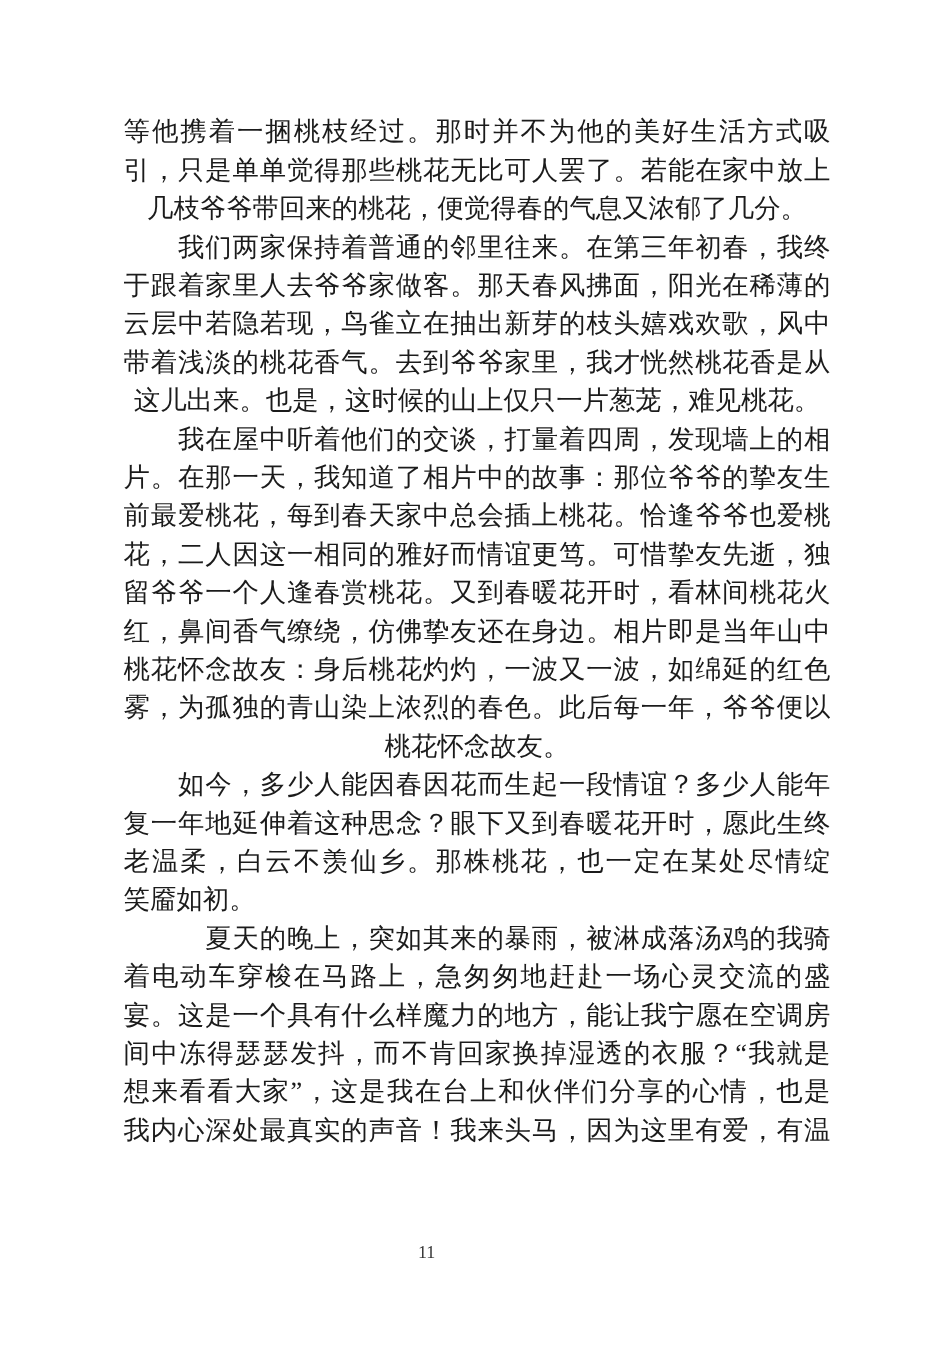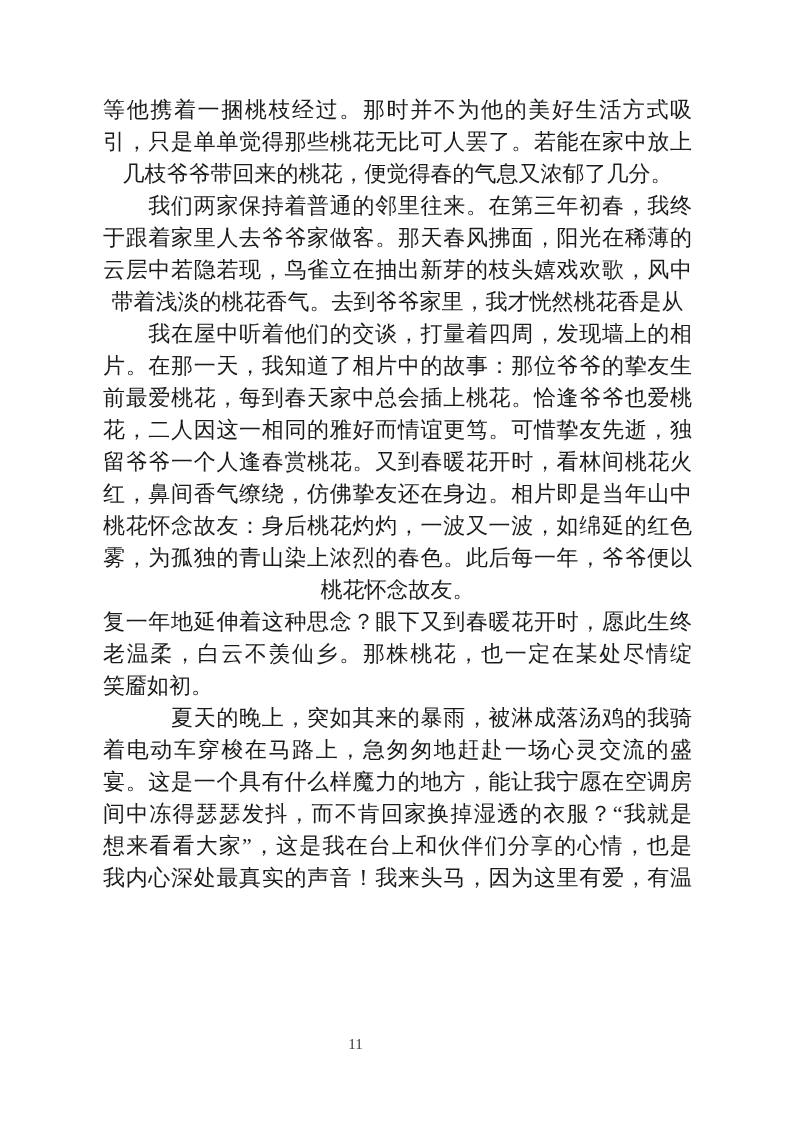--- a/index.html
+++ b/index.html
@@ -79,33 +79,35 @@
       <div class="para end">
           <div class="line">等他携着一捆桃枝经过。那时并不为他的美好生活方式吸</div>
           <div class="line">引，只是单单觉得那些桃花无比可人罢了。若能在家中放上</div>
           <div class="line">几枝爷爷带回来的桃花，便觉得春的气息又浓郁了几分。</div>
         </div>
       <div class="para end">
           <div class="line">　　我们两家保持着普通的邻里往来。在第三年初春，我终</div>
           <div class="line">于跟着家里人去爷爷家做客。那天春风拂面，阳光在稀薄的</div>
           <div class="line">云层中若隐若现，鸟雀立在抽出新芽的枝头嬉戏欢歌，风中</div>
           <div class="line">带着浅淡的桃花香气。去到爷爷家里，我才恍然桃花香是从</div>
+          <div class="line">这儿出来。也是，这时候的山上仅只一片葱茏，难见桃花。</div>
         </div>
       <div class="para end">
           <div class="line">　　我在屋中听着他们的交谈，打量着四周，发现墙上的相</div>
           <div class="line">片。在那一天，我知道了相片中的故事：那位爷爷的挚友生</div>
           <div class="line">前最爱桃花，每到春天家中总会插上桃花。恰逢爷爷也爱桃</div>
           <div class="line">花，二人因这一相同的雅好而情谊更笃。可惜挚友先逝，独</div>
           <div class="line">留爷爷一个人逢春赏桃花。又到春暖花开时，看林间桃花火</div>
           <div class="line">红，鼻间香气缭绕，仿佛挚友还在身边。相片即是当年山中</div>
           <div class="line">桃花怀念故友：身后桃花灼灼，一波又一波，如绵延的红色云</div>
           <div class="line">雾，为孤独的青山染上浓烈的春色。此后每一年，爷爷便以</div>
           <div class="line">桃花怀念故友。</div>
         </div>
       <div class="para">
+          <div class="line">　　如今，多少人能因春因花而生起一段情谊？多少人能年</div>
           <div class="line">复一年地延伸着这种思念？眼下又到春暖花开时，愿此生终</div>
           <div class="line">老温柔，白云不羡仙乡。那株桃花，也一定在某处尽情绽放，</div>
         </div>
       <div class="closing-row">
         <span class="closing-text">笑靥如初。</span>
       </div>
     </div>
 
     <div>
       <div class="para">

